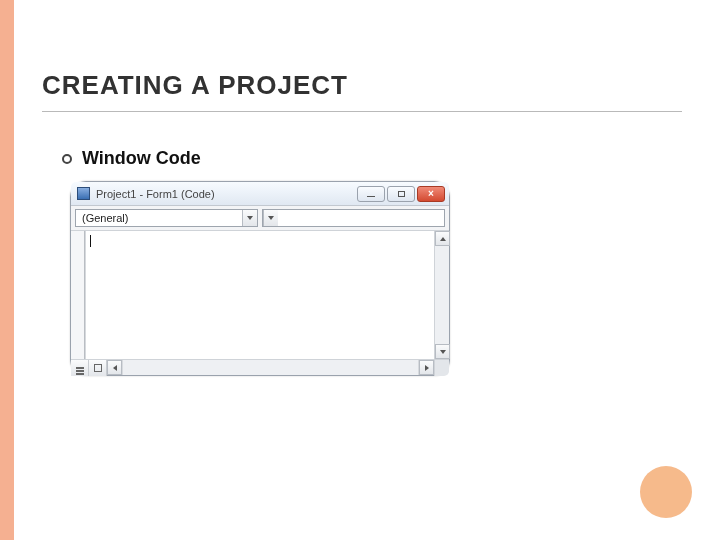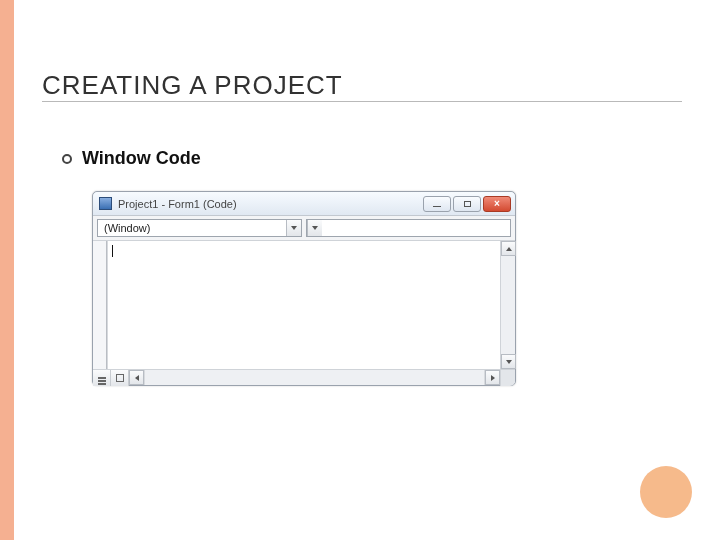--- a/index.html
+++ b/index.html
@@ -20,58 +20,59 @@
     position: absolute;
     right: 28px; bottom: 22px;
     width: 52px; height: 52px;
     border-radius: 50%;
     background: #f6ba8b;
   }
   .slide-title {
     position: absolute;
     left: 42px; top: 70px;
     width: 640px;
+    padding-bottom: 10px;
     border-bottom: 1px solid #b9b9b9;
     font-size: 26px;
-    font-weight: 400;
+    font-weight: 700;
     letter-spacing: 1px;
     color: #323232;
   }
   .body {
     position: absolute;
     left: 62px; top: 148px;
     width: 600px;
   }
   .bullet-line {
     display: flex;
     align-items: center;
     gap: 10px;
-    margin-bottom: 22px;
+    margin-bottom: 12px;
   }
   .bullet-ring {
     width: 10px; height: 10px;
     border: 2px solid #444;
     border-radius: 50%;
     background: #fff;
     flex: 0 0 auto;
   }
   .bullet-text {
     font-size: 18px;
     font-weight: bold;
     color: #111;
   }
 
   
   .code-window {
     position: relative;
-    margin-left: 30px;
-    width: 424px;
+    margin-left: 8px;
+    width: 380px;
     background: #e9eef5;
     border: 1px solid #9aa2ad;
-    border-radius: 5px;
+    border-radius: 16px;
     box-shadow: 0 0 2px rgba(0,0,0,0.2);
   }
   .titlebar {
     display: flex;
     align-items: center;
     height: 24px;
     padding: 0 4px 0 6px;
     background: linear-gradient(#f7fbff, #e0e8f2);
     border-bottom: 1px solid #c2c8d0;
     border-radius: 5px 5px 0 0;
@@ -247,21 +248,21 @@
         <span class="winbtn">
             <span class="sq"></span>
           </span>
         <span class="winbtn close">
             <span>×</span>
           </span>
       </div>
 
       <div class="dropdown-row">
         <div class="dd">
-          <span class="dd-text">(Window)</span>
+          <span class="dd-text">(General)</span>
           <span class="dd-btn">
               <span class="tri-down"></span>
             </span>
         </div>
         <div class="dd">
           <span class="dd-btn">
               <span class="tri-down"></span>
             </span>
         </div>
       </div>

